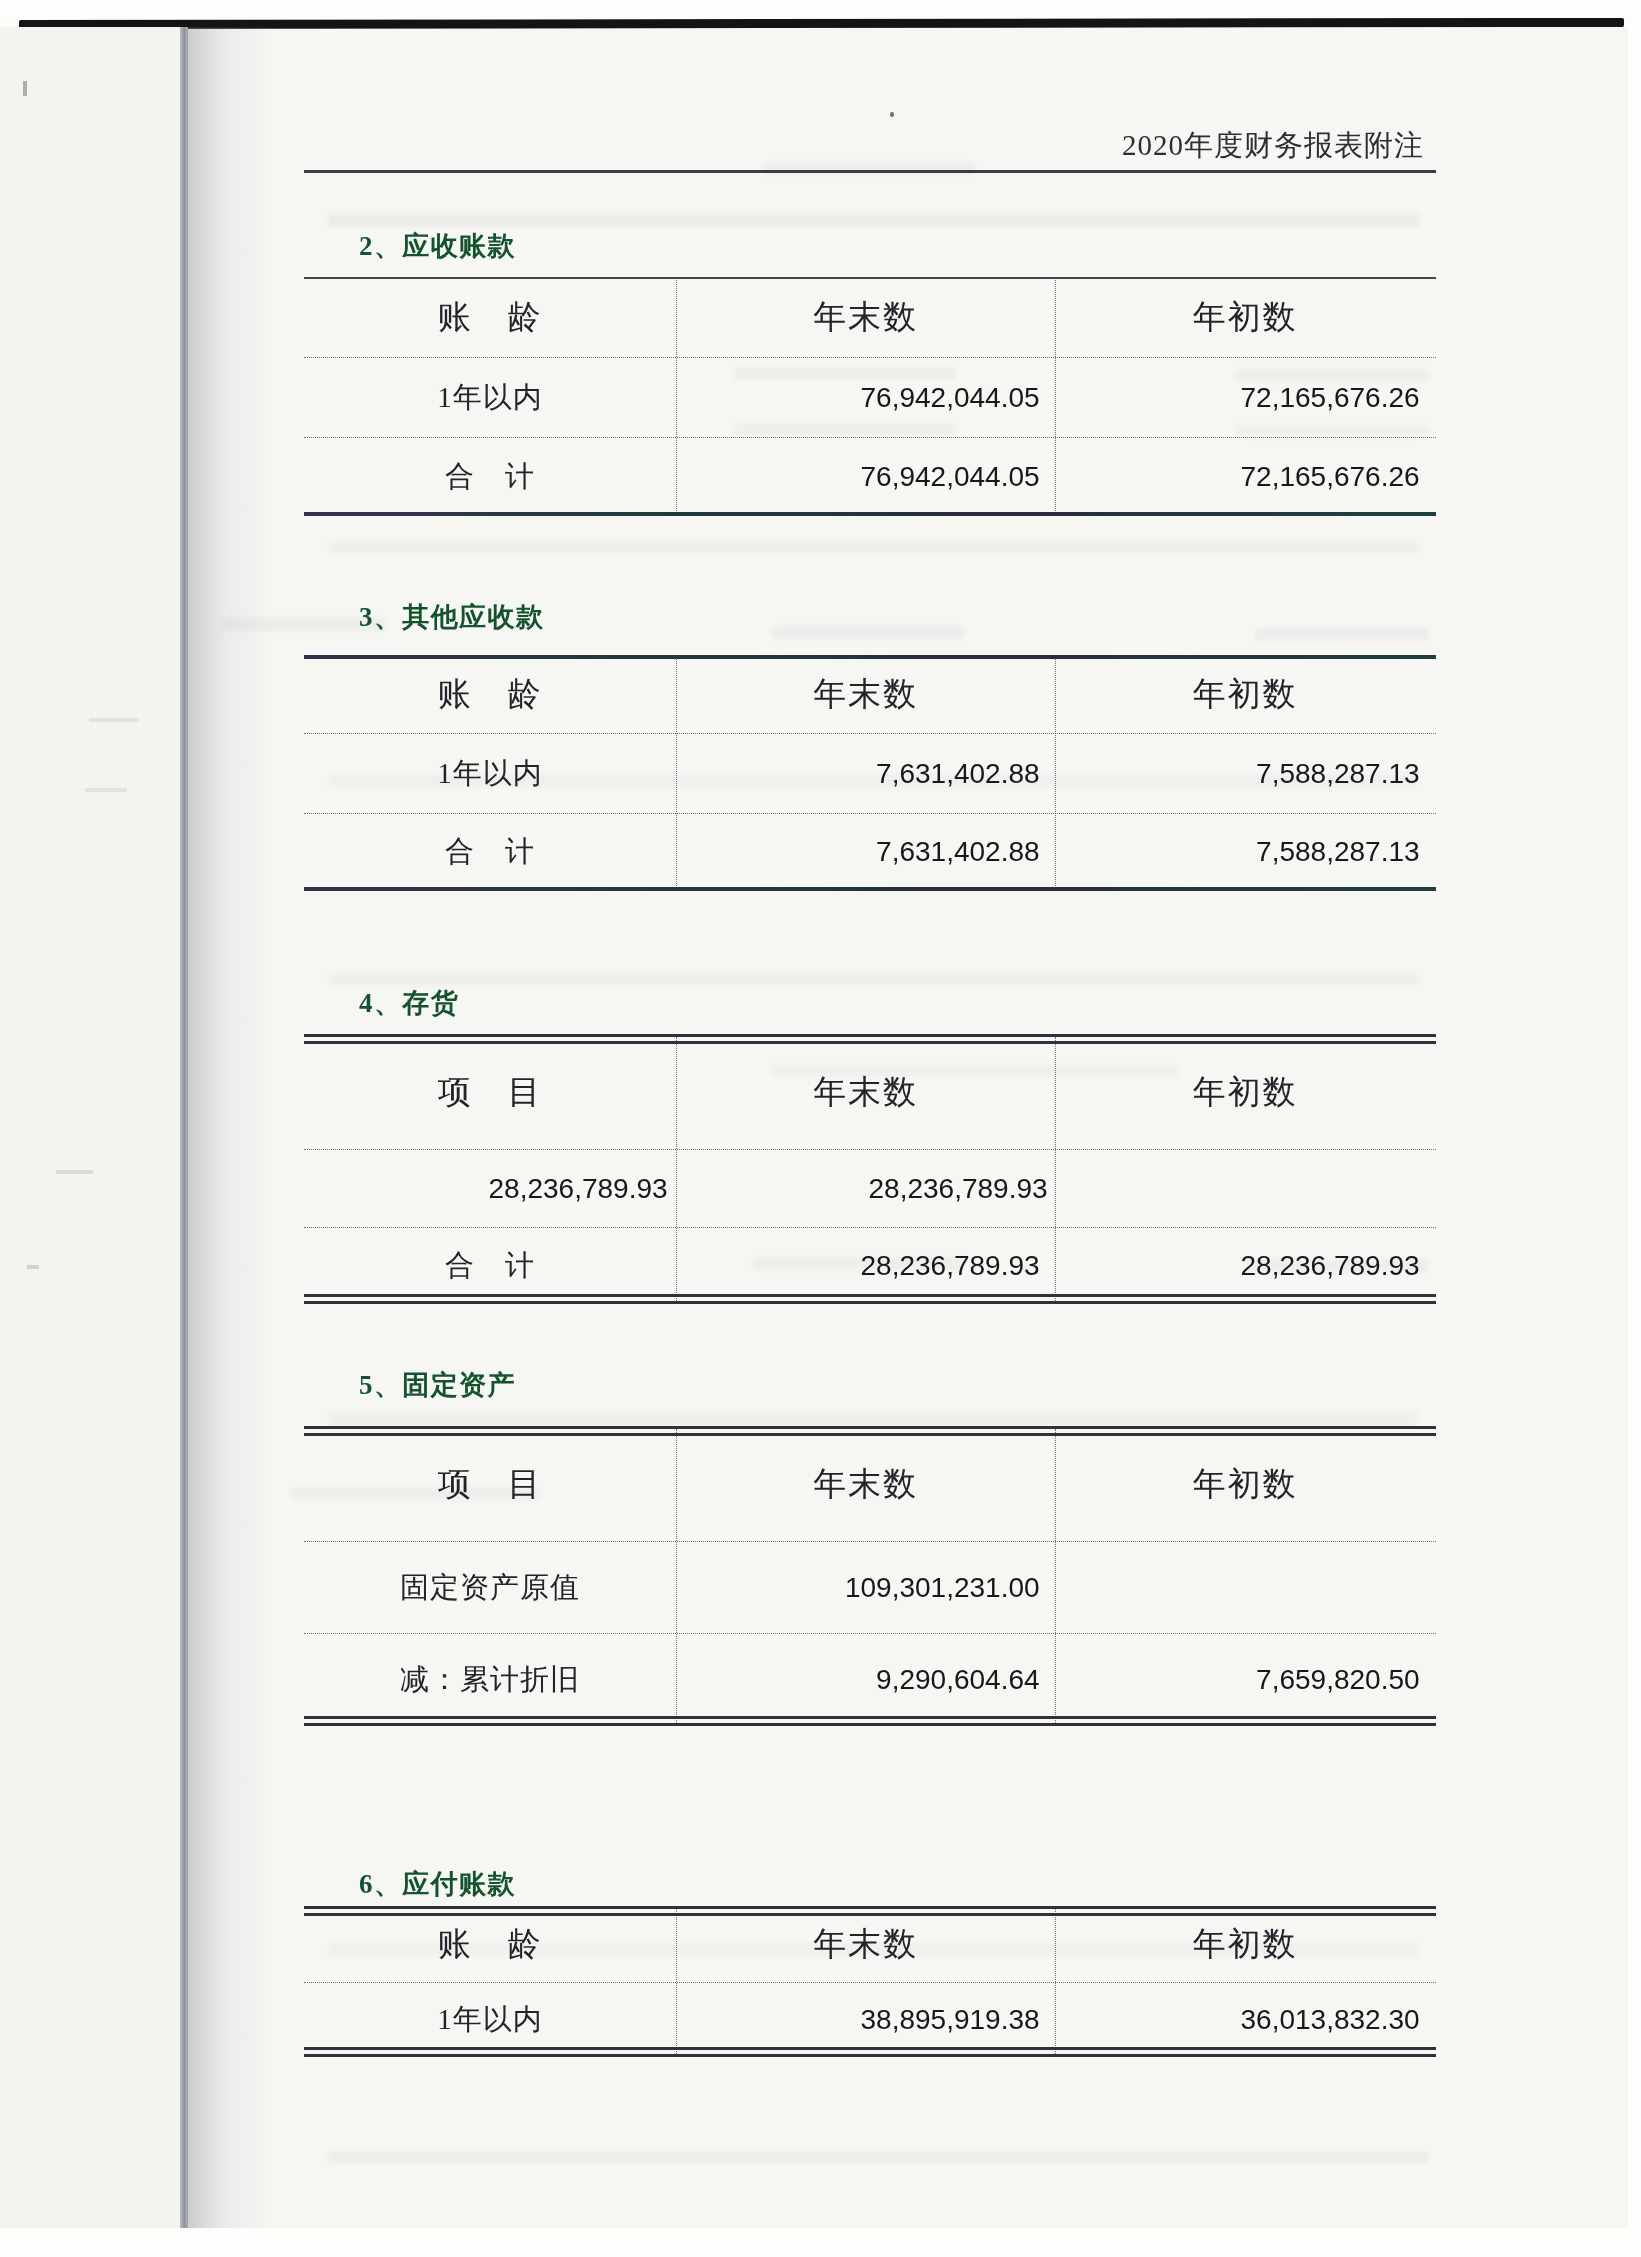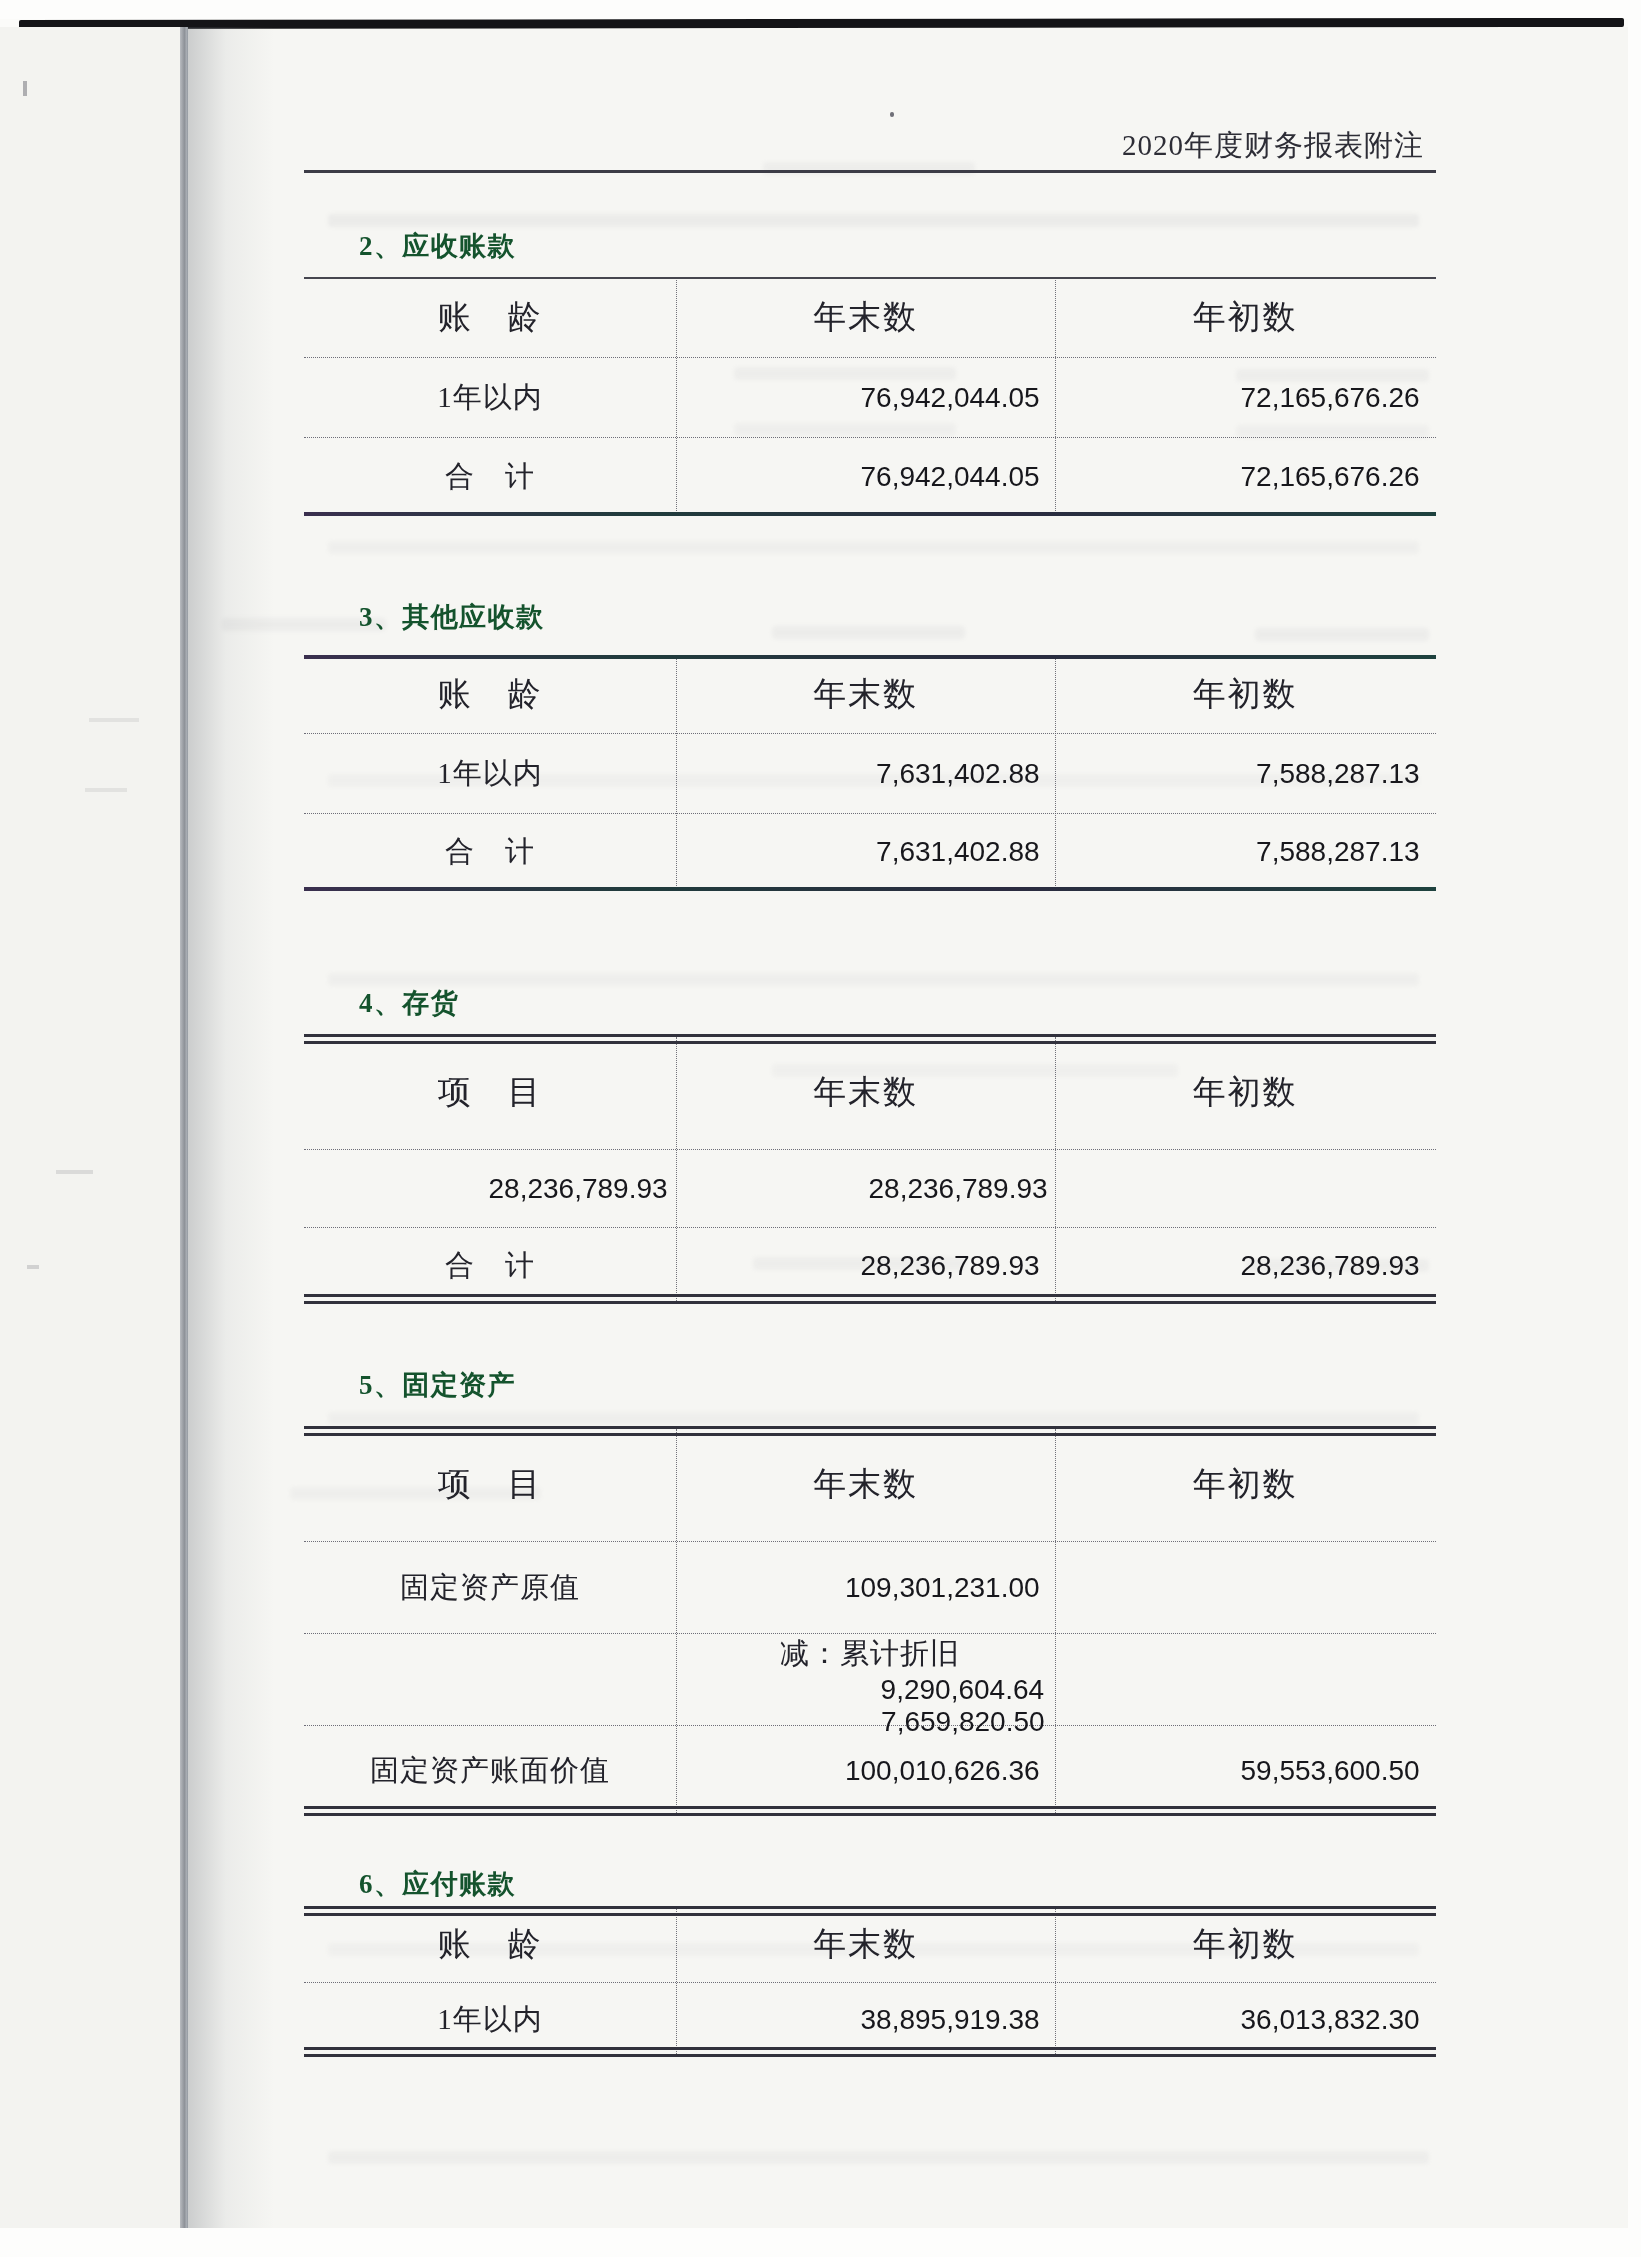--- a/index.html
+++ b/index.html
@@ -163,29 +163,24 @@
     <div class="tbl" style="top: 1427px;">
       <div class="tr head" style="height: 114px;">
         <div class="td hdr c1">项　目</div>
         <div class="td hdr c2">年末数</div>
         <div class="td hdr c3">年初数</div>
       </div>
       <div class="tr data" style="height: 91px;">
         <div class="td lab c1">固定资产原值</div>
         <div class="td num c2">109,301,231.00</div>
       </div>
-      <div class="tr data" style="height: 91px; flex-direction: column;">
+      <div class="tr data" style="height: 91px;">
         <div class="td lab c1">减：累计折旧</div>
         <div class="td num c2">9,290,604.64</div>
         <div class="td num c3">7,659,820.50</div>
-      </div>
-      <div class="tr data" style="height: 89px;">
-        <div class="td lab c1">固定资产账面价值</div>
-        <div class="td num c2">100,010,626.36</div>
-        <div class="td num c3">59,553,600.50</div>
       </div>
       <div class="vline" style="left: 372px;"></div>
       <div class="vline" style="left: 751px;"></div>
       <div class="hl t double"></div>
       <div class="hl b double"></div>
     </div>
     <div class="sec-title" style="top: 1866px;">6、应付账款</div>
     <div class="tbl" style="top: 1907px;">
       <div class="tr head" style="height: 75px;">
         <div class="td hdr c1">账　龄</div>

